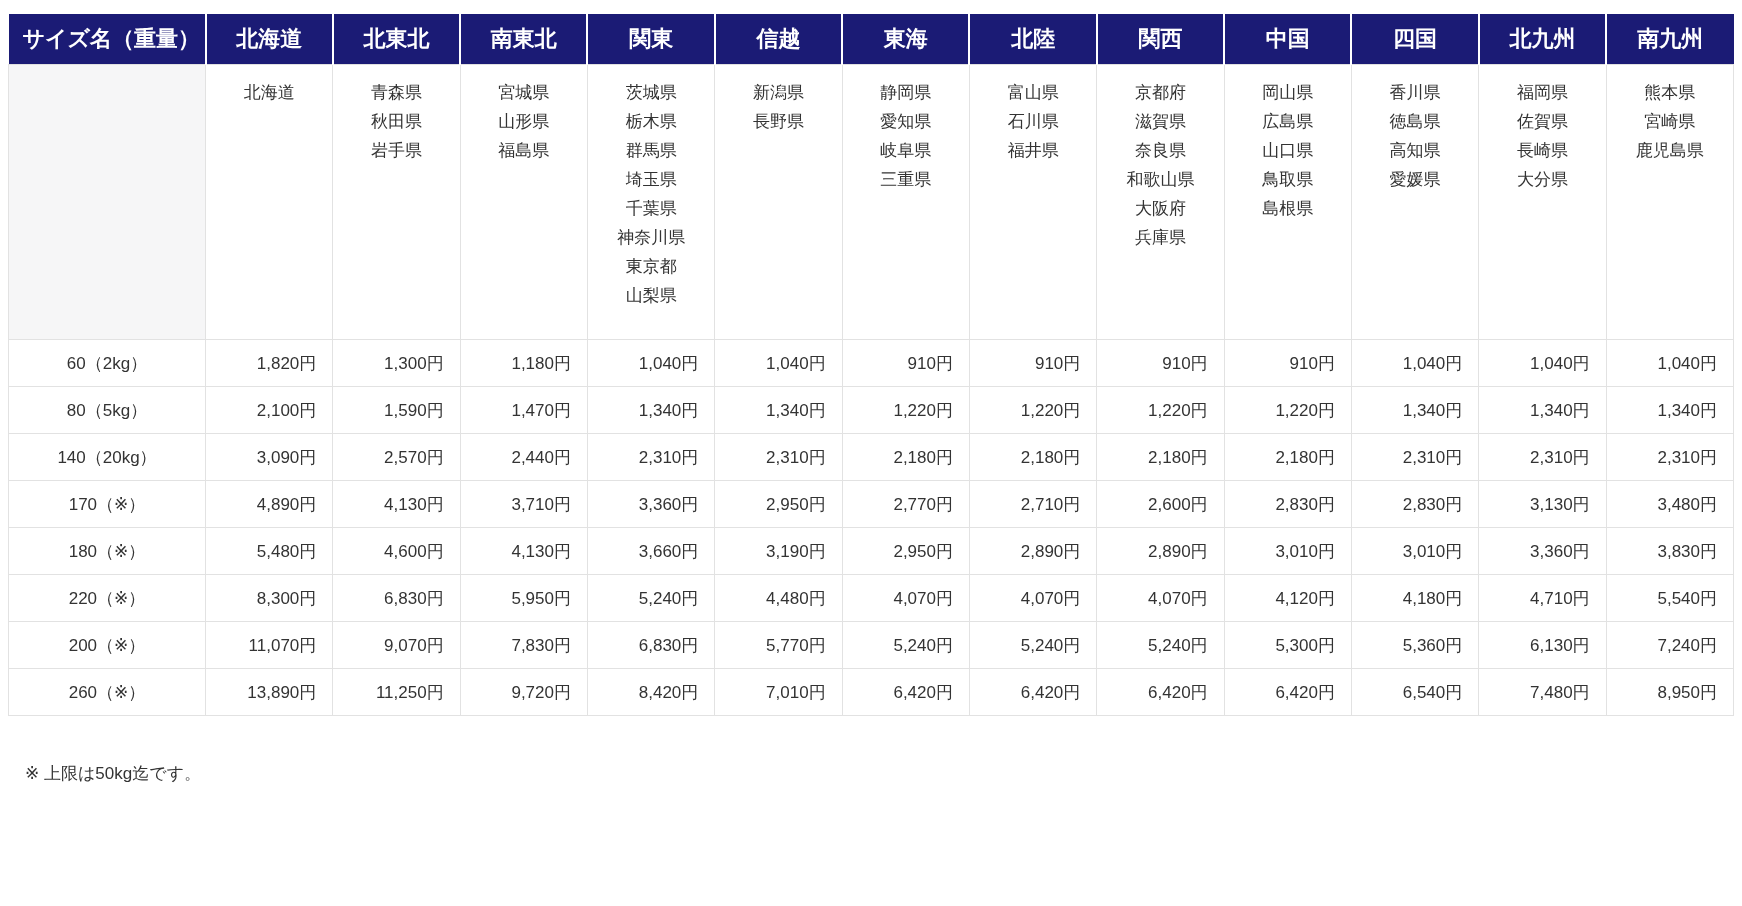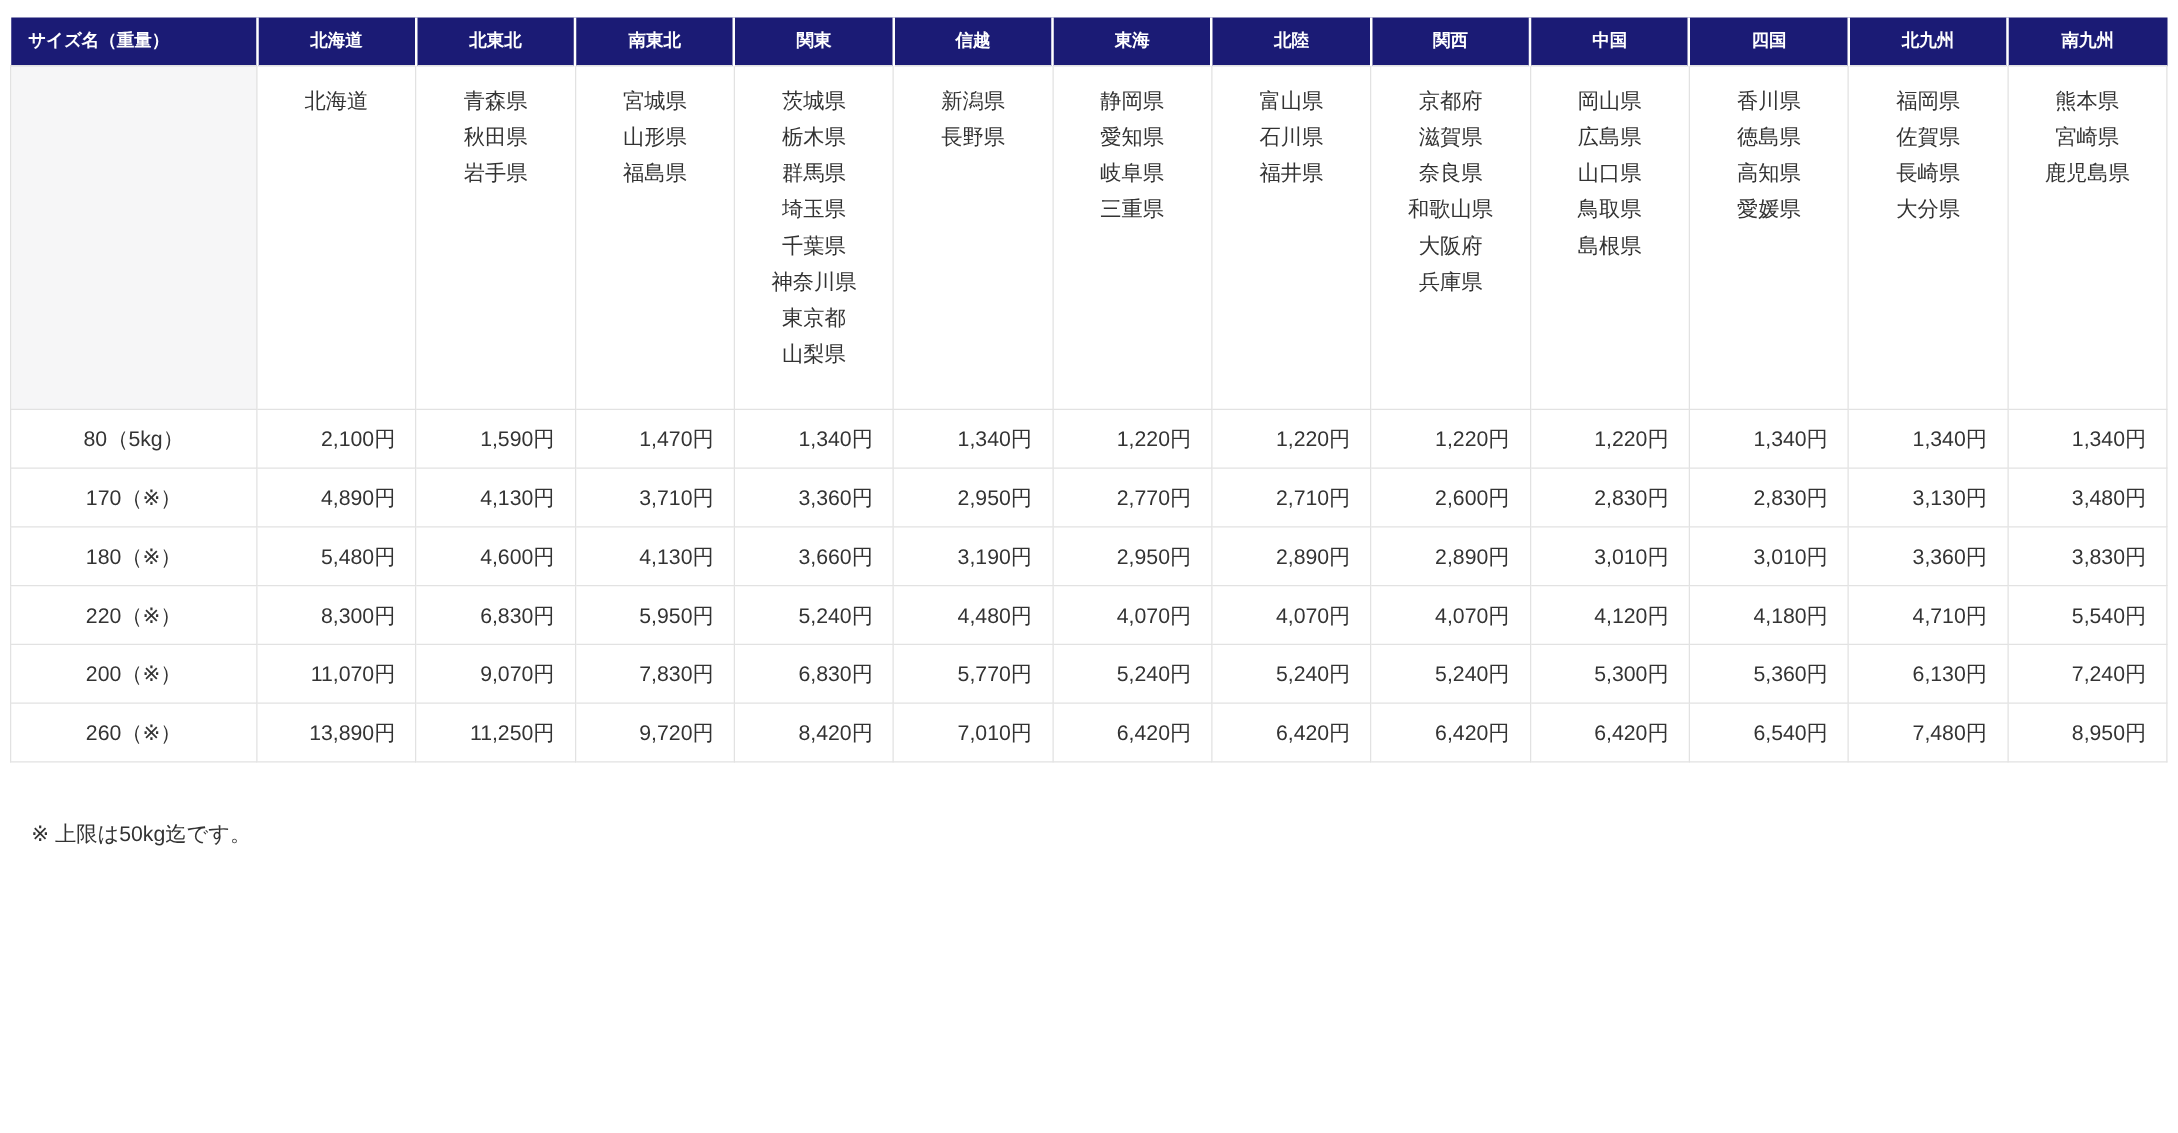--- a/index.html
+++ b/index.html
@@ -23,21 +23,21 @@
     width: 1726px;
     margin-left: 8px;
   }
   table.price-table col.size-col { width: 197px; }
 
   
   table.price-table thead th {
     background: #1b1b75;
     color: #ffffff;
     font-weight: bold;
-    font-size: 14px;
+    font-size: 22px;
     text-align: center;
     padding: 10px 0;
     border-left: 2px solid #ffffff;
     border-bottom: 1px solid #e0e0e0;
   }
   table.price-table thead th.corner {
     text-align: left;
     padding-left: 14px;
     border-left: none;
   }
@@ -183,34 +183,64 @@
             <div>佐賀県</div>
             <div>長崎県</div>
             <div>大分県</div>
           </td>
           <td>
             <div>熊本県</div>
             <div>宮崎県</div>
             <div>鹿児島県</div>
           </td>
         </tr>
+    <tr class="data-row">
+          <td class="size-cell">60（2kg）</td>
+          <td class="price-cell">1,820円</td>
+          <td class="price-cell">1,300円</td>
+          <td class="price-cell">1,180円</td>
+          <td class="price-cell">1,040円</td>
+          <td class="price-cell">1,040円</td>
+          <td class="price-cell">910円</td>
+          <td class="price-cell">910円</td>
+          <td class="price-cell">910円</td>
+          <td class="price-cell">910円</td>
+          <td class="price-cell">1,040円</td>
+          <td class="price-cell">1,040円</td>
+          <td class="price-cell">1,040円</td>
+        </tr>
         <tr class="data-row">
           <td class="size-cell">80（5kg）</td>
           <td class="price-cell">2,100円</td>
           <td class="price-cell">1,590円</td>
           <td class="price-cell">1,470円</td>
           <td class="price-cell">1,340円</td>
           <td class="price-cell">1,340円</td>
           <td class="price-cell">1,220円</td>
           <td class="price-cell">1,220円</td>
           <td class="price-cell">1,220円</td>
           <td class="price-cell">1,220円</td>
           <td class="price-cell">1,340円</td>
           <td class="price-cell">1,340円</td>
           <td class="price-cell">1,340円</td>
+        </tr>
+        <tr class="data-row">
+          <td class="size-cell">140（20kg）</td>
+          <td class="price-cell">3,090円</td>
+          <td class="price-cell">2,570円</td>
+          <td class="price-cell">2,440円</td>
+          <td class="price-cell">2,310円</td>
+          <td class="price-cell">2,310円</td>
+          <td class="price-cell">2,180円</td>
+          <td class="price-cell">2,180円</td>
+          <td class="price-cell">2,180円</td>
+          <td class="price-cell">2,180円</td>
+          <td class="price-cell">2,310円</td>
+          <td class="price-cell">2,310円</td>
+          <td class="price-cell">2,310円</td>
         </tr>
         <tr class="data-row">
           <td class="size-cell">170（※）</td>
           <td class="price-cell">4,890円</td>
           <td class="price-cell">4,130円</td>
           <td class="price-cell">3,710円</td>
           <td class="price-cell">3,360円</td>
           <td class="price-cell">2,950円</td>
           <td class="price-cell">2,770円</td>
           <td class="price-cell">2,710円</td>

